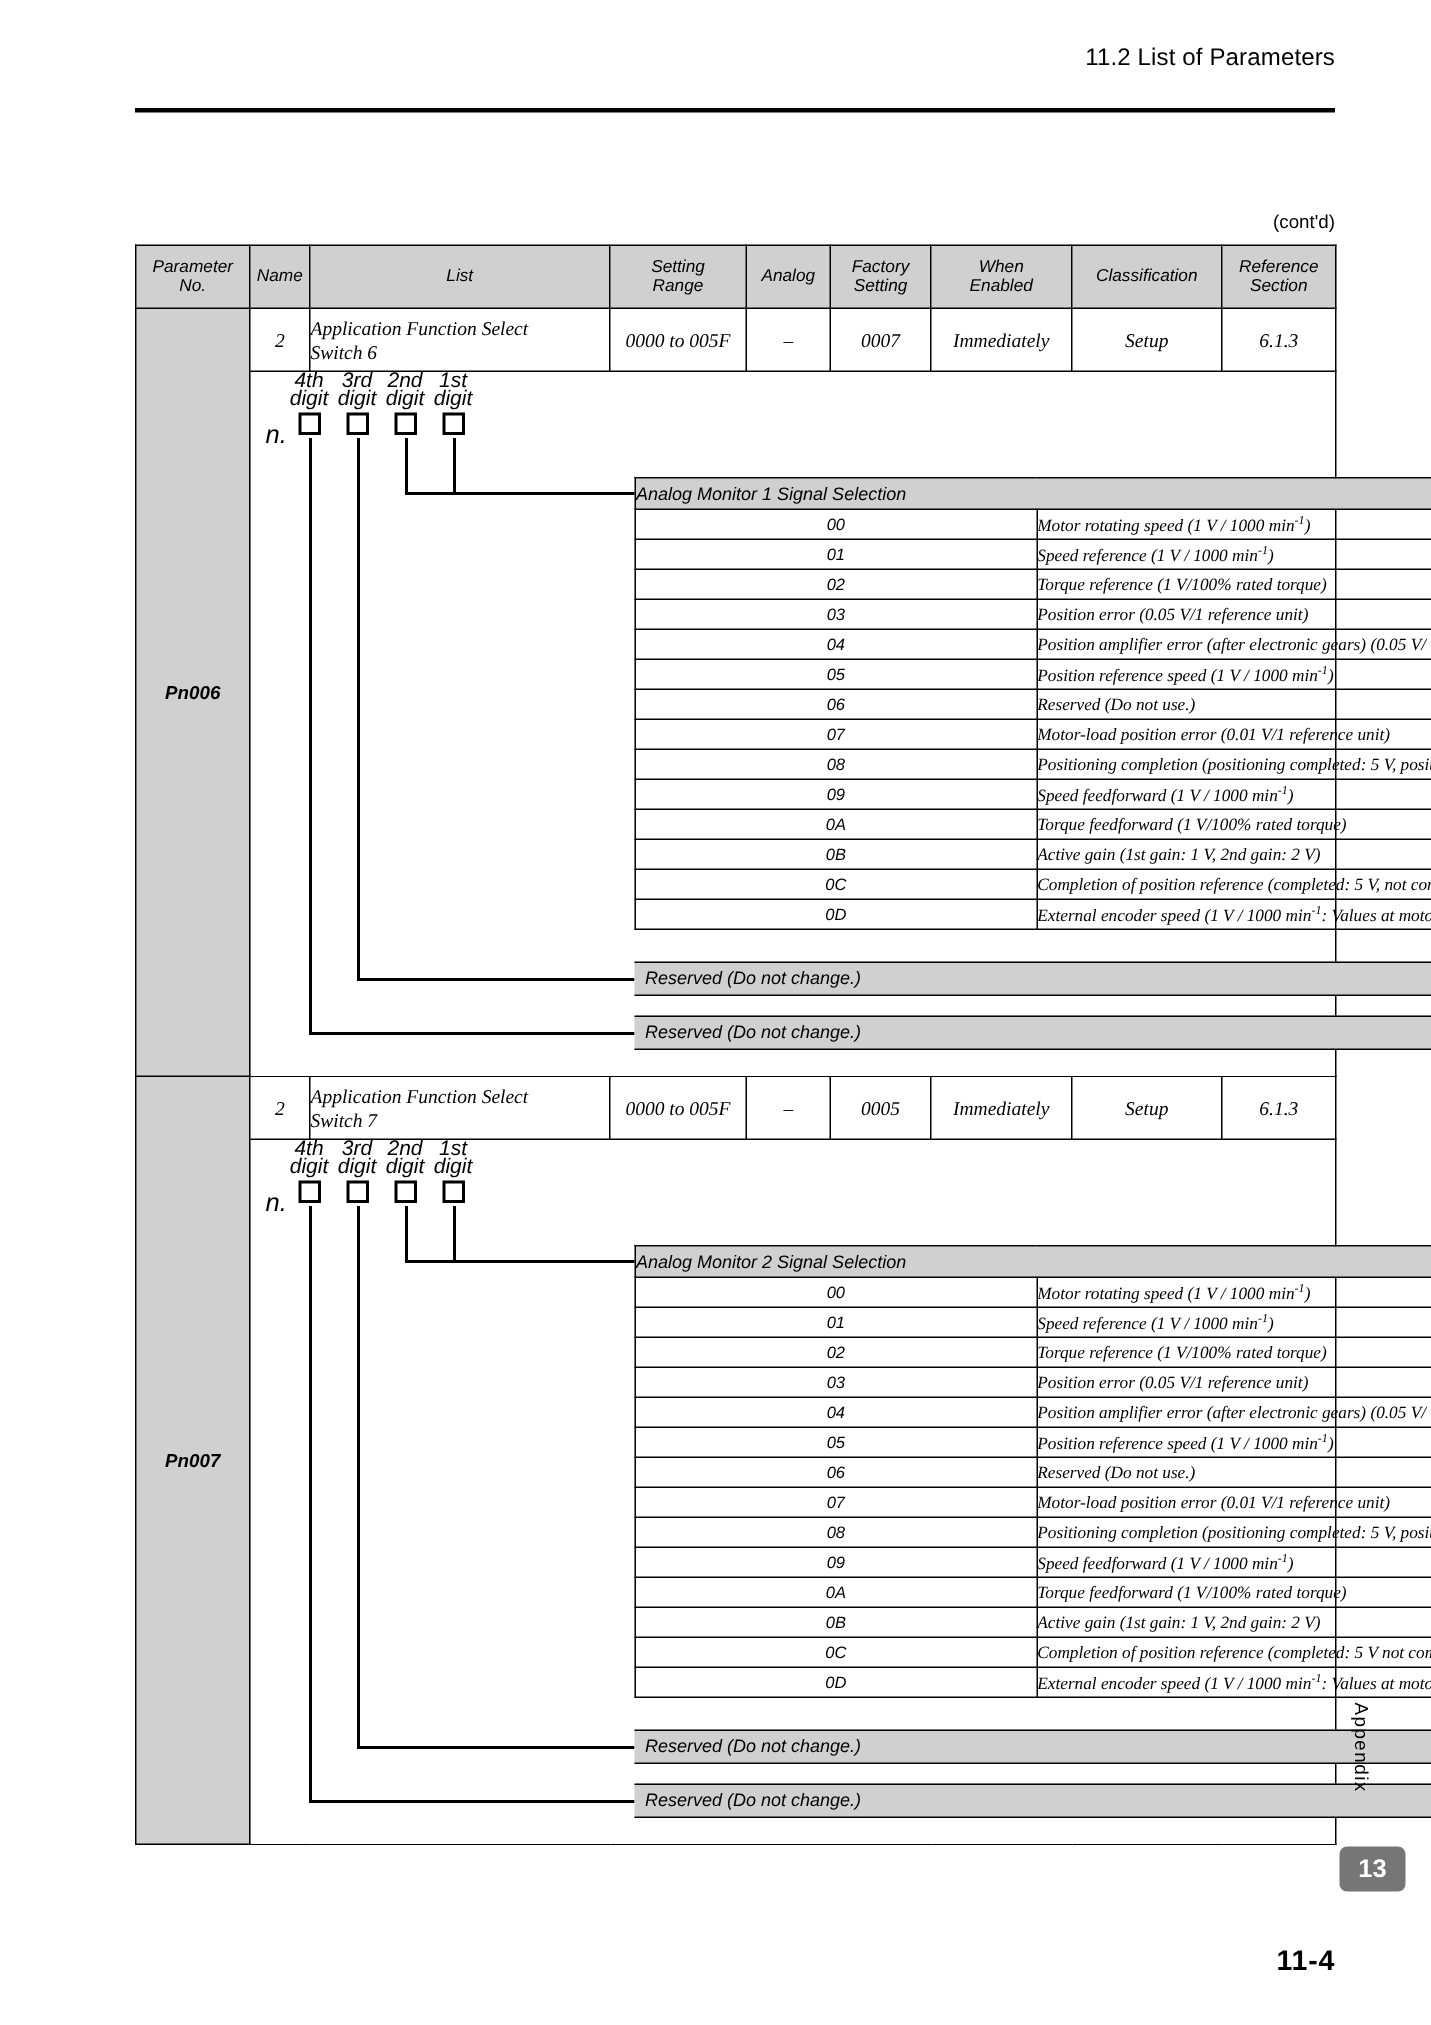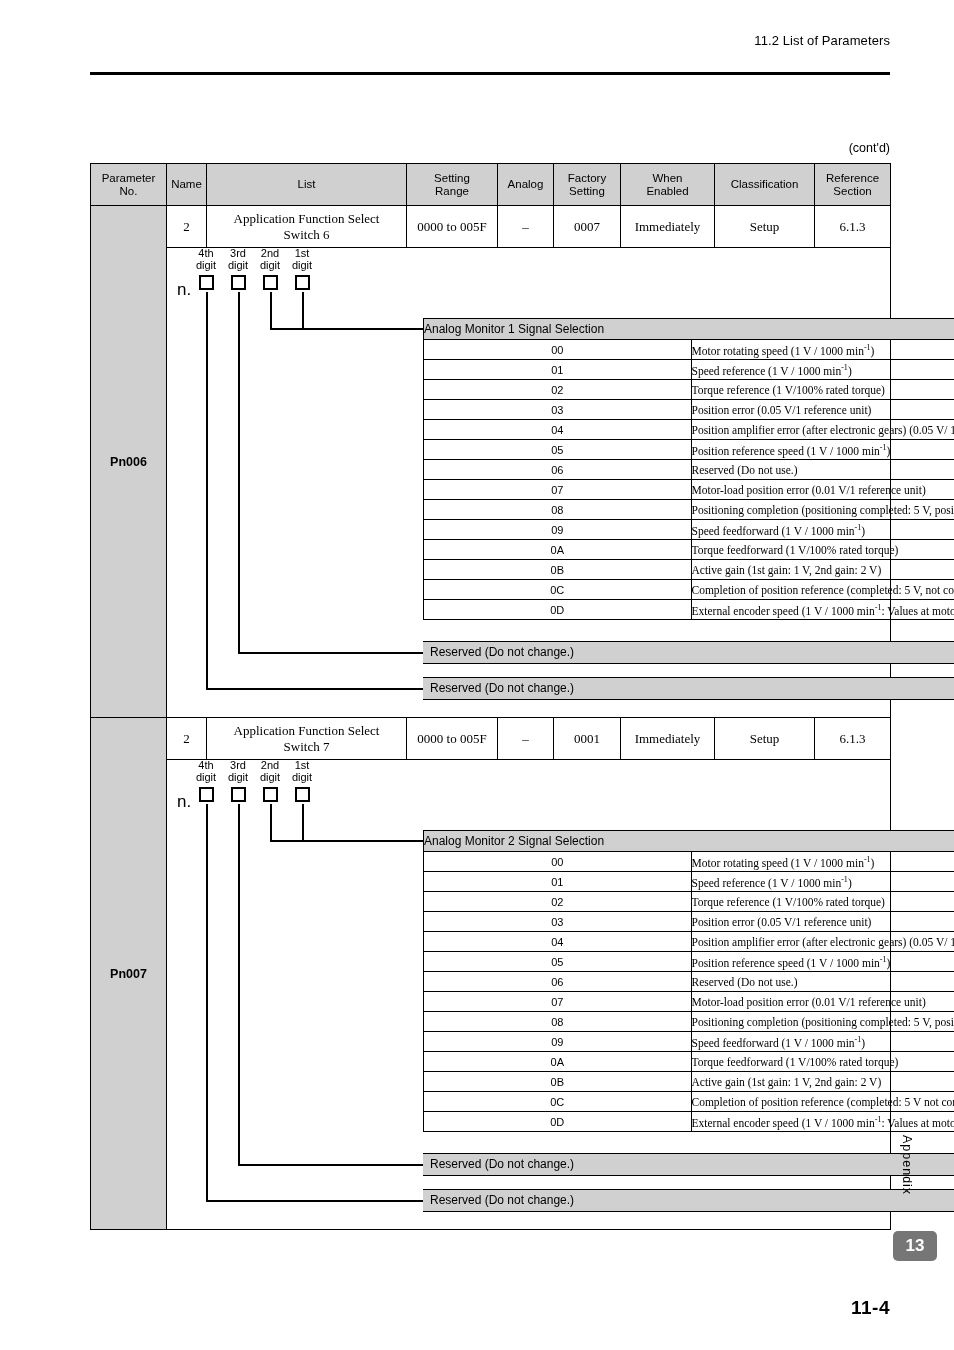--- a/index.html
+++ b/index.html
@@ -12,41 +12,42 @@
     position:relative;
     overflow:hidden;
   }
 
   
   #page-header {
     position:absolute; left:0; top:0; width:954px; height:82px;
   }
   #header-title {
     position:absolute; right:64px; top:48px;
-    font-size:13px; letter-spacing:0.1px;
+    font-size:16px; letter-spacing:0.1px;
     white-space:nowrap;
     transform: translateY(-100%);
   }
   #header-rule {
     position:absolute; left:90px; top:72px; width:800px; height:3px;
     background:#000;
   }
 
   
   #contd {
     position:absolute; right:64px; top:141px;
     font-size:12.5px;
   }
 
   
   #param-table {
     position:absolute; left:90px; top:163px;
     width:800px;
     border-collapse:collapse;
     table-layout:fixed;
+    font-style:italic;
   }
   #param-table td, #param-table th {
     border:1px solid #000;
     padding:0;
     vertical-align:middle;
   }
   .thead td {
     background:#d0d0d0;
     text-align:center;
     font-family:"Liberation Sans", sans-serif;
@@ -57,21 +58,21 @@
   }
   .rowmain td {
     background:#ffffff;
     font-family:"Liberation Serif", serif;
     font-size:13px;
     text-align:center;
     height:42px;
     padding:2px 3px;
   }
   .rowmain td.name-cell {
-    text-align:center;
+    text-align:left;
     padding-left:6px;
     line-height:16px;
   }
   td.pn-cell {
     background:#d0d0d0;
     text-align:center;
     font-family:"Liberation Sans", sans-serif;
     font-weight:bold;
     font-size:12.5px;
   }
@@ -82,21 +83,21 @@
   }
 
   
   .diagram {
     position:relative;
     width:100%;
   }
   .digit-labels {
     position:absolute;
     font-family:"Liberation Sans", sans-serif;
-    font-size:11px;
+    font-size:14px;
     line-height:11.5px;
     text-align:center;
     width:28px;
   }
   .nlabel {
     position:absolute;
     font-family:"Liberation Sans", sans-serif;
     font-size:17px;
     line-height:17px;
     font-weight:400;
@@ -315,21 +316,21 @@
             <div class="reserved-bar" style="left: 256px; top: 429px; width: 536px;">Reserved (Do not change.)</div>
           </div>
         </td>
       </tr>
       <tr class="rowmain">
         <td class="pn-cell" rowspan="2">Pn007</td>
         <td>2</td>
         <td class="name-cell">Application Function Select<br>Switch 7</td>
         <td>0000 to 005F</td>
         <td>–</td>
-        <td>0001</td>
+        <td>0005</td>
         <td>Immediately</td>
         <td>Setup</td>
         <td>6.1.3</td>
       </tr>
       <tr>
         <td class="diagram-cell" colspan="8">
           <div class="diagram" style="height: 469px;">
             <div class="nlabel" style="left:10px; top:33px;">n.</div>
             <div class="digit-labels" style="left:25px; top:0px;">4th<br>digit</div>
             <div class="digit-box" style="left:32px; top:27px;"></div>

